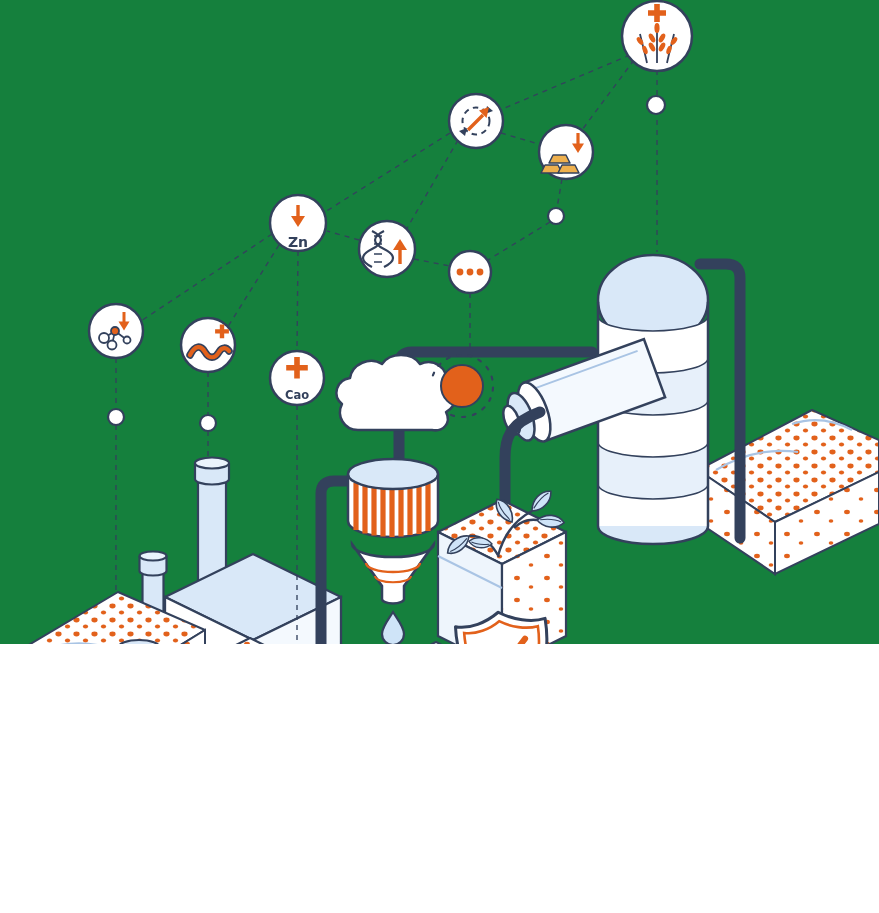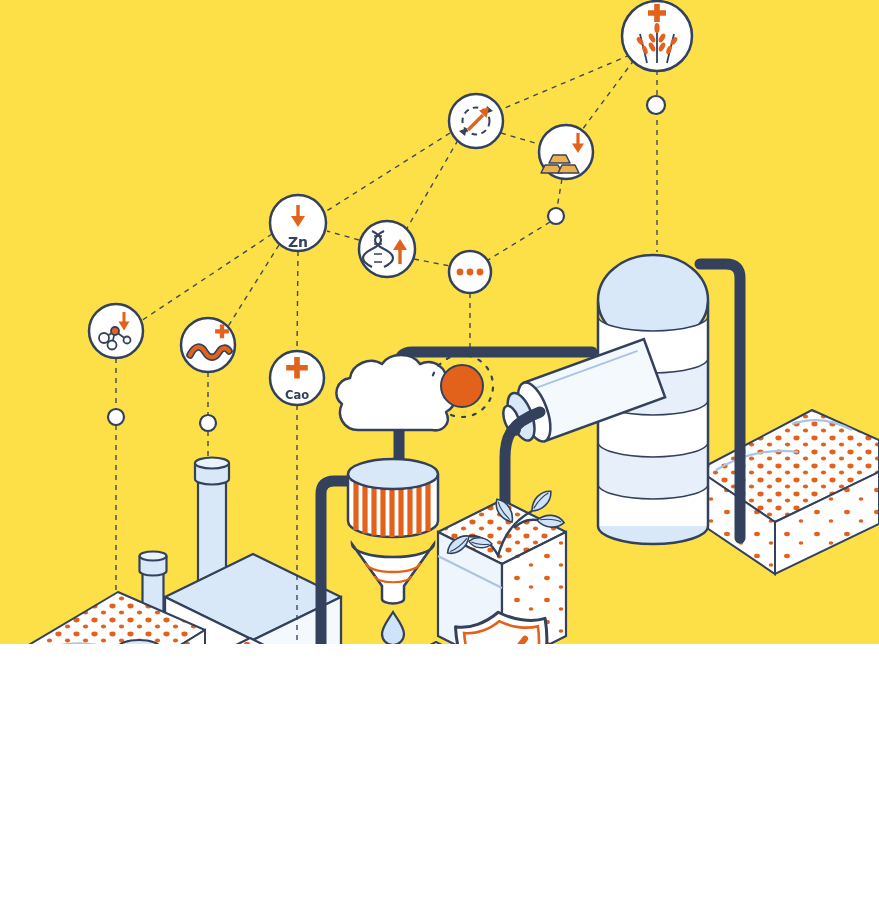--- a/index.html
+++ b/index.html
@@ -1,16 +1,16 @@
 <!DOCTYPE html>
 <html><head>
 <meta charset="utf-8">
 <style>
   html,body{margin:0;padding:0;background:#ffffff;}
-  .stage{width:879px;height:644px;position:relative;background:#fde047;overflow:hidden;}
+  .stage{width:879px;height:644px;position:relative;background:#15803d;overflow:hidden;}
   svg{display:block;}
   svg text{font-family:"DejaVu Sans",sans-serif;}
 </style>
 </head>
 <body>
 
 <div class="stage">
 <svg width="879" height="913" viewBox="0 0 879 913" xmlns="http://www.w3.org/2000/svg">
   <defs>
     <pattern id="dotsDense" width="18" height="14" patternUnits="userSpaceOnUse">

